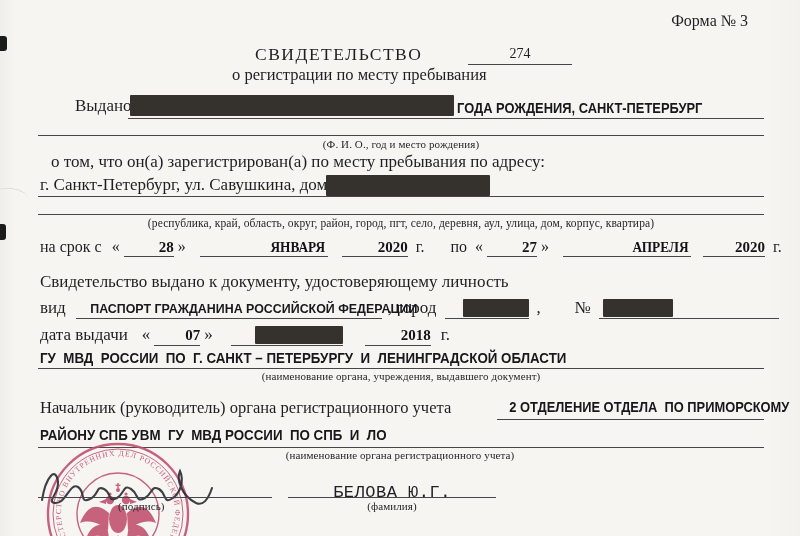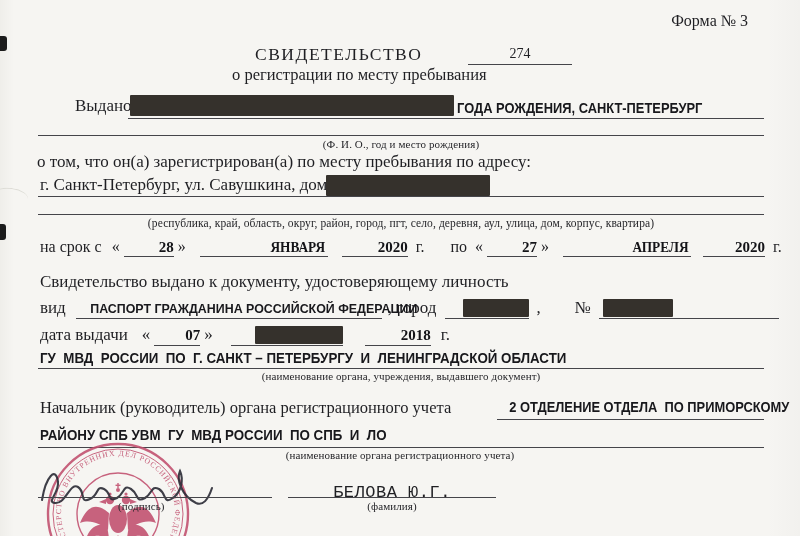--- a/index.html
+++ b/index.html
@@ -55,21 +55,21 @@
 
   <div class="abs serif t17" style="top:96px;left:75px;">Выдано</div>
   <div class="redact" style="left:130px;top:95px;width:324px;height:21px;"></div>
   <div class="abs" style="top:99px;left:457px;">
     <span class="fill" style="font-size:14px;">ГОДА РОЖДЕНИЯ, САНКТ-ПЕТЕРБУРГ</span>
   </div>
   <div class="hr" style="left:128px;top:118px;width:636px;"></div>
   <div class="hr" style="left:38px;top:135px;width:726px;"></div>
   <div class="abs cap" style="top:138px;left:38px;width:726px;text-align:center;">(Ф. И. О., год и место рождения)</div>
 
-  <div class="abs serif t17" style="top:152px;left:37px;">о том, что он(а) зарегистрирован(а) по месту пребывания по адресу:</div>
+  <div class="abs serif t17" style="top:152px;left:51px;">о том, что он(а) зарегистрирован(а) по месту пребывания по адресу:</div>
   <div class="abs serif t17" style="top:175px;left:40px;">г. Санкт-Петербург, ул. Савушкина, дом</div>
   <div class="redact" style="left:326px;top:175px;width:164px;height:21px;"></div>
   <div class="hr" style="left:38px;top:196px;width:726px;"></div>
   <div class="hr" style="left:38px;top:214px;width:726px;"></div>
   <div class="abs cap" style="top:217px;left:38px;width:726px;text-align:center;font-size:11.5px;">(республика, край, область, округ, район, город, пгт, село, деревня, аул, улица, дом, корпус, квартира)</div>
 
   <div class="row serif t16" style="top:238px;left:40px;">
     <span>на срок с</span>
     <span style="margin-left:10px;">«</span>
     <span class="cell" style="width:50px;margin-left:4px;"><span class="val">28</span></span>

